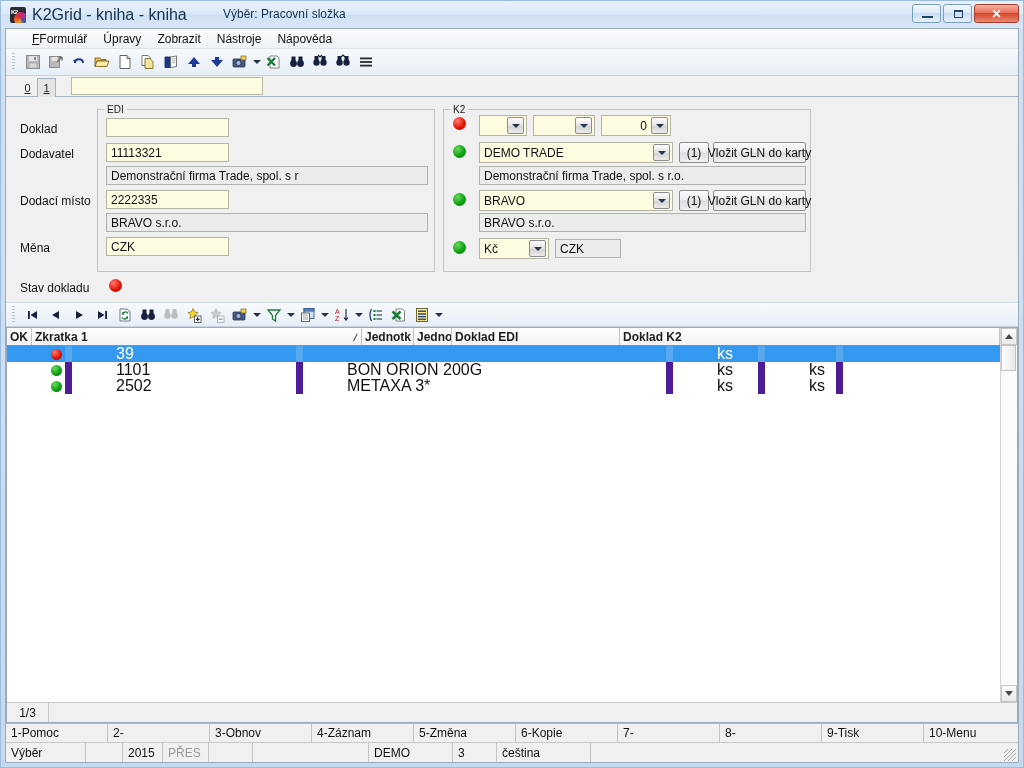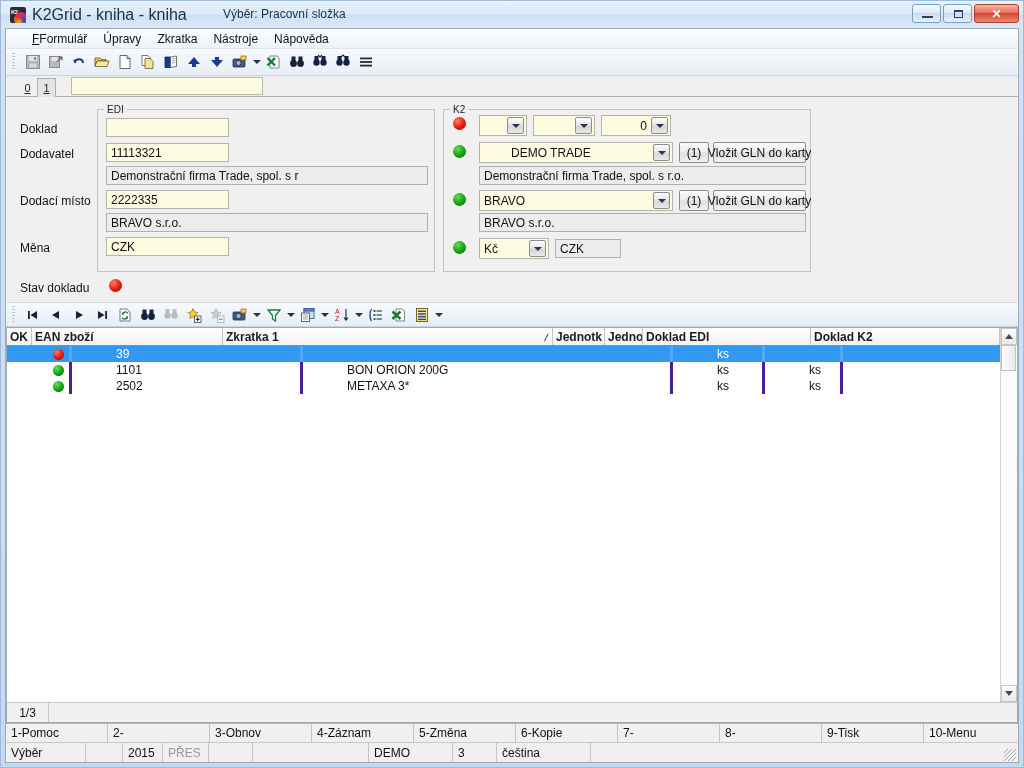--- a/index.html
+++ b/index.html
@@ -213,23 +213,23 @@
     white-space: nowrap; overflow: hidden; flex: none; position: relative;
   }
   .hcell .sortmark {
     position: absolute; right: 4px; top: 4px;
     font-size: 10px; color: #555; transform: skewX(-18deg);
   }
   #gridbody { flex: 1; overflow: hidden; background: #fff; }
   .grow { height: 16px; display: flex; align-items: stretch; }
   .grow.sel { background: #3399f0; }
   .gcell {
-    font-size: 12px; color: #111; padding-left: 4px;
+    font-size: 16px; color: #111; padding-left: 4px;
     display: flex; align-items: center;
-    border-right: 3px solid #4c1d95;
+    border-right: 7px solid #4c1d95;
     white-space: nowrap; overflow: hidden; flex: none; margin-left: 40px;
   }
   .grow.sel .gcell { color: #fff; border-right-color: #57a8ef; }
   .gcell.okcell { justify-content: center; padding-left: 0; }
   .gcell.focus { outline: 1px dotted #3a2a00; outline-offset: -2px; }
   .dot { width: 11px; height: 11px; border-radius: 50%; display: block; }
   .dot.red { background: radial-gradient(circle at 35% 30%, #ff7a6e, #e01000 60%, #a30b00); }
   .dot.green { background: radial-gradient(circle at 35% 30%, #66dd55, #0a9b10 60%, #066b0a); }
   
   #vscroll {
@@ -315,21 +315,21 @@
         <span class="glyph">✕</span>
       </div>
     </div>
   </div>
 
   <div id="client">
 
     <div id="menubar">
       <div class="menu-item"><u>F</u><span style="margin-left:-7px; padding-left:7px;">Formulář</span></div>
       <div class="menu-item"><span>Úpravy</span></div>
-      <div class="menu-item"><span>Zkratka</span></div>
+      <div class="menu-item"><span>Zobrazit</span></div>
       <div class="menu-item"><span>Nástroje</span></div>
       <div class="menu-item"><span>Nápověda</span></div>
     </div>
 
     <div id="toolbar">
       <div class="grip"></div>
 
       <div class="tb-btn">
         <svg width="16" height="16" viewBox="0 0 16 16">
             <rect x="1.5" y="1.5" width="13" height="13" fill="#b9b9b9" stroke="#8a8a8a"></rect>
@@ -486,21 +486,21 @@
           </span>
       </div>
       <div class="combo" style="left:595px; top:18px; width:70px;">
         <span class="ctext num">0</span>
         <span class="cbtn">
             <span class="caret"></span>
           </span>
       </div>
 
       <span class="led green" style="left:447px; top:48px;"></span>
-      <div class="combo" style="left:473px; top:45px; width:194px;padding-left:27px;">
+      <div class="combo" style="left:473px; top:45px; width:194px;">
         <span class="ctext">DEMO TRADE</span>
         <span class="cbtn">
             <span class="caret"></span>
           </span>
       </div>
       <div class="btn" style="left:673px; top:45px; width:30px;">(1)</div>
       <div class="btn" style="left:707px; top:45px; width:93px;">Vložit GLN do karty</div>
       <div class="fin ro" style="left:473px; top:69px; width:327px;">Demonstrační firma Trade, spol. s r.o.</div>
 
       <span class="led green" style="left:447px; top:96px;"></span>
@@ -656,21 +656,20 @@
       <div class="tb-arrow">
           <span class="caret"></span>
         </div>
     </div>
 
     <div id="gridwrap">
       <div id="gridinner">
         <div id="gridmain">
           <div id="gridhead">
             <div class="hcell" style="width:25px;">OK</div>
-            <div class="hcell" style="width:191px;">EAN zboží</div>
             <div class="hcell" style="width:330px;">
               <span>Zkratka 1</span>
               <span class="sortmark">/</span>
             </div>
             <div class="hcell" style="width:52px;">Jednotk</div>
             <div class="hcell" style="width:38px;">Jedno</div>
             <div class="hcell" style="width:168px;">Doklad EDI</div>
             <div class="hcell" style="flex:1;">Doklad K2</div>
           </div>
           <div id="gridbody">

